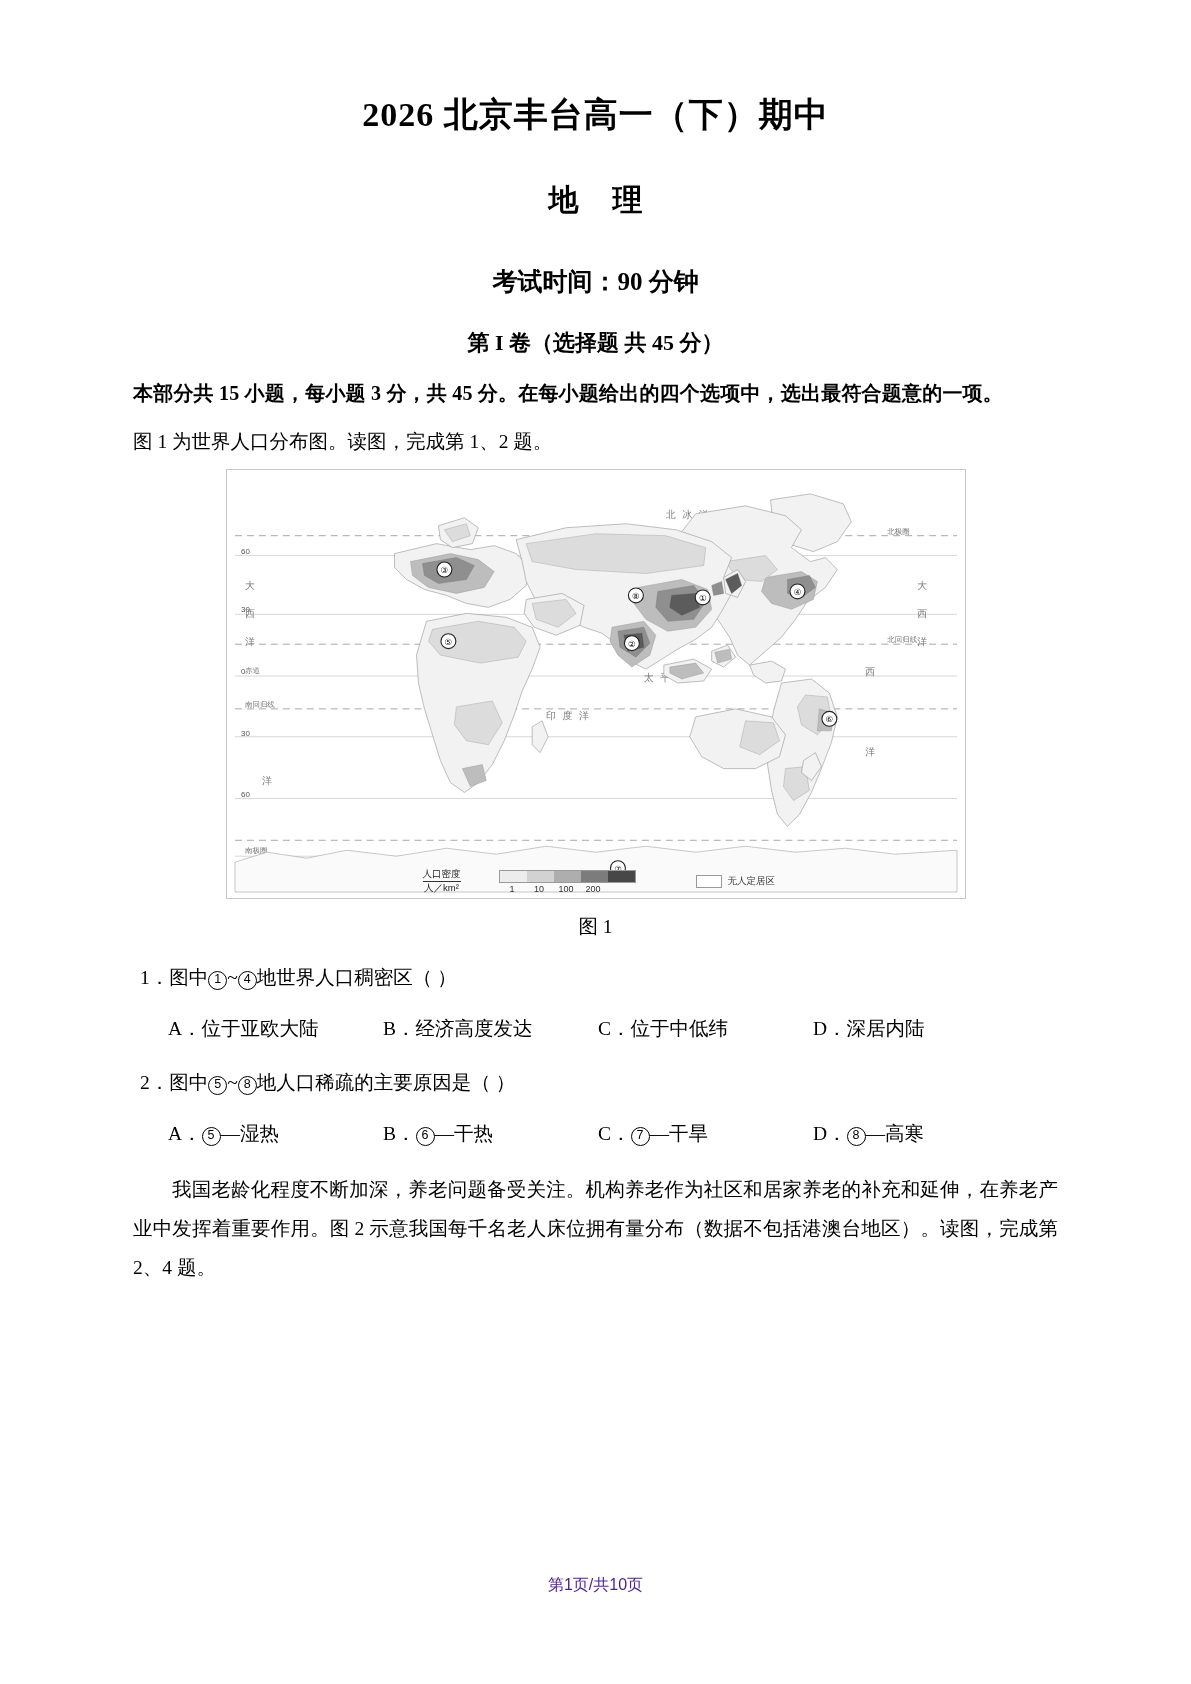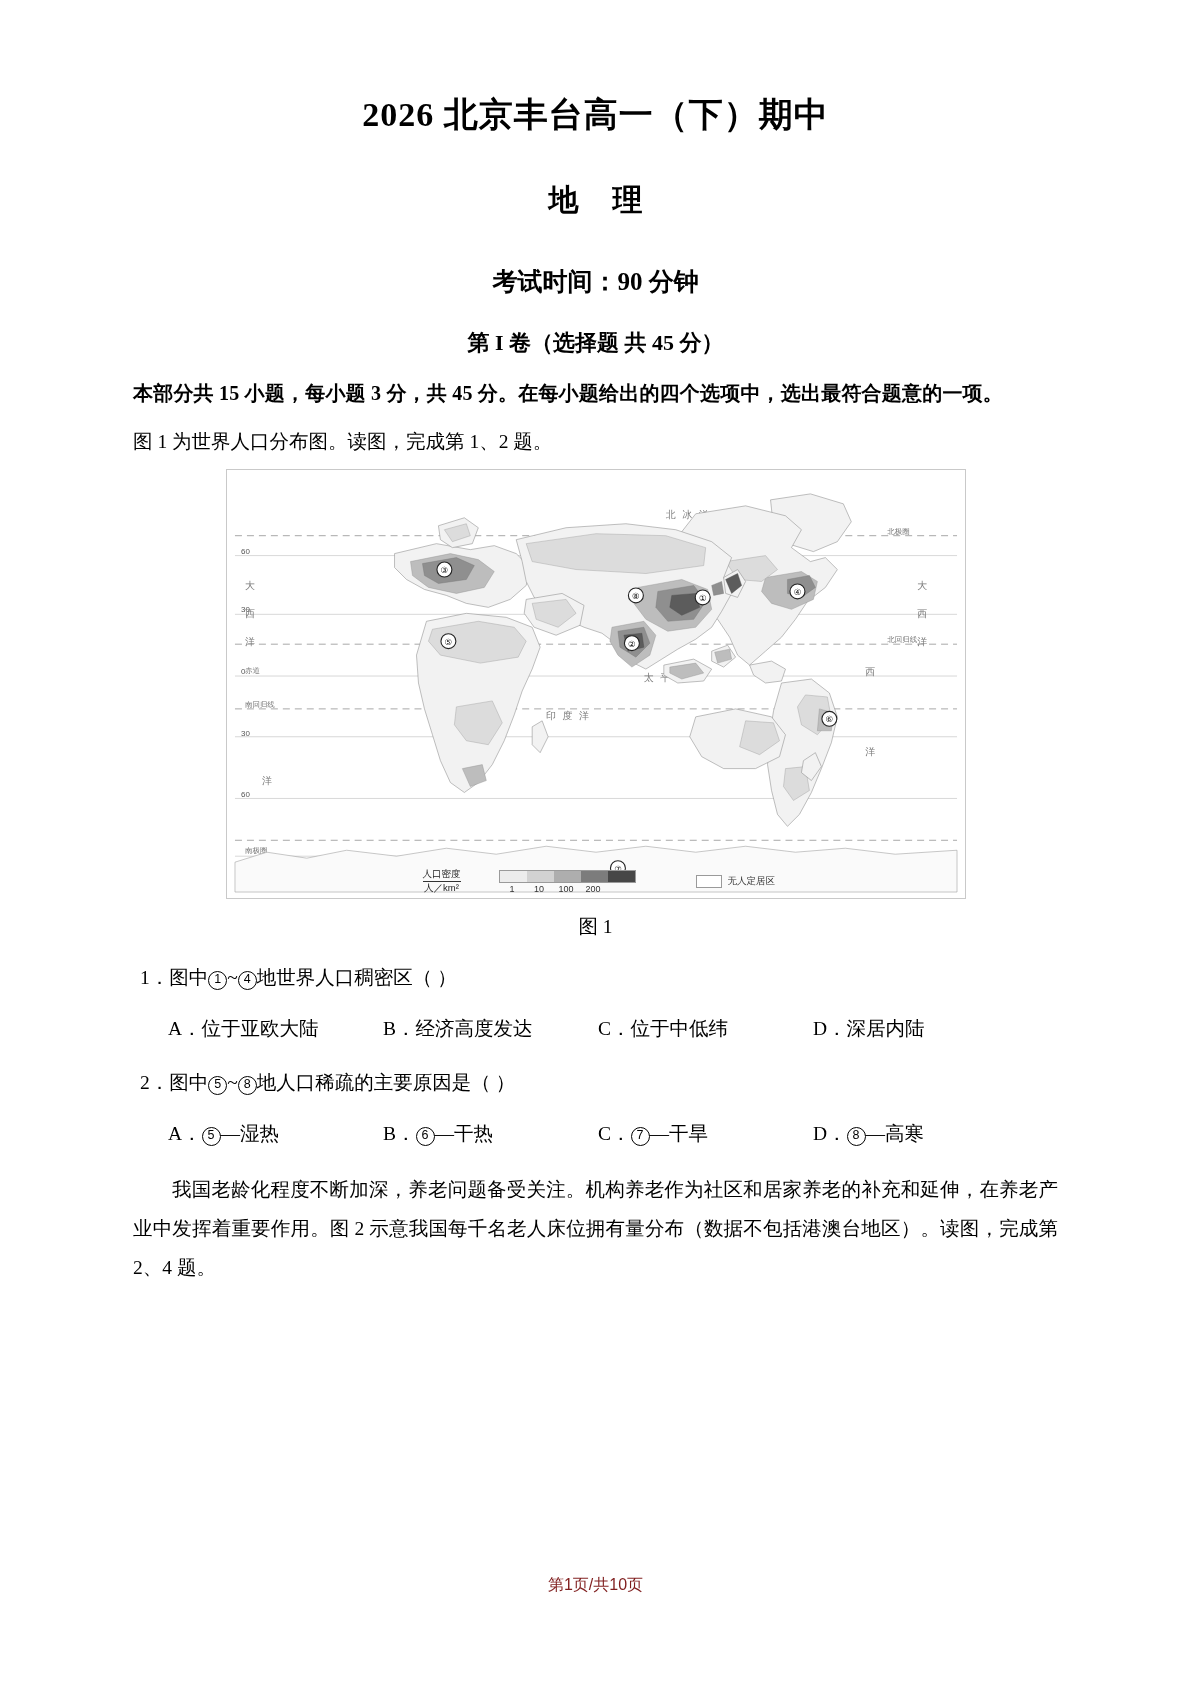--- a/index.html
+++ b/index.html
@@ -182,21 +182,21 @@
 
   
   .footer {
     position: absolute;
     left: 0;
     bottom: 88px;
     width: 100%;
     text-align: center;
     font-size: 16px;
     font-family: "Liberation Sans", sans-serif;
-    color: #7f1d1d;
+    color: #4c1d95;
   }
 </style>
 </head>
 <body>
 
 <div class="page">
 
   <h1 class="doc-title">2026 北京丰台高一（下）期中</h1>
 
   <div class="doc-subject">

